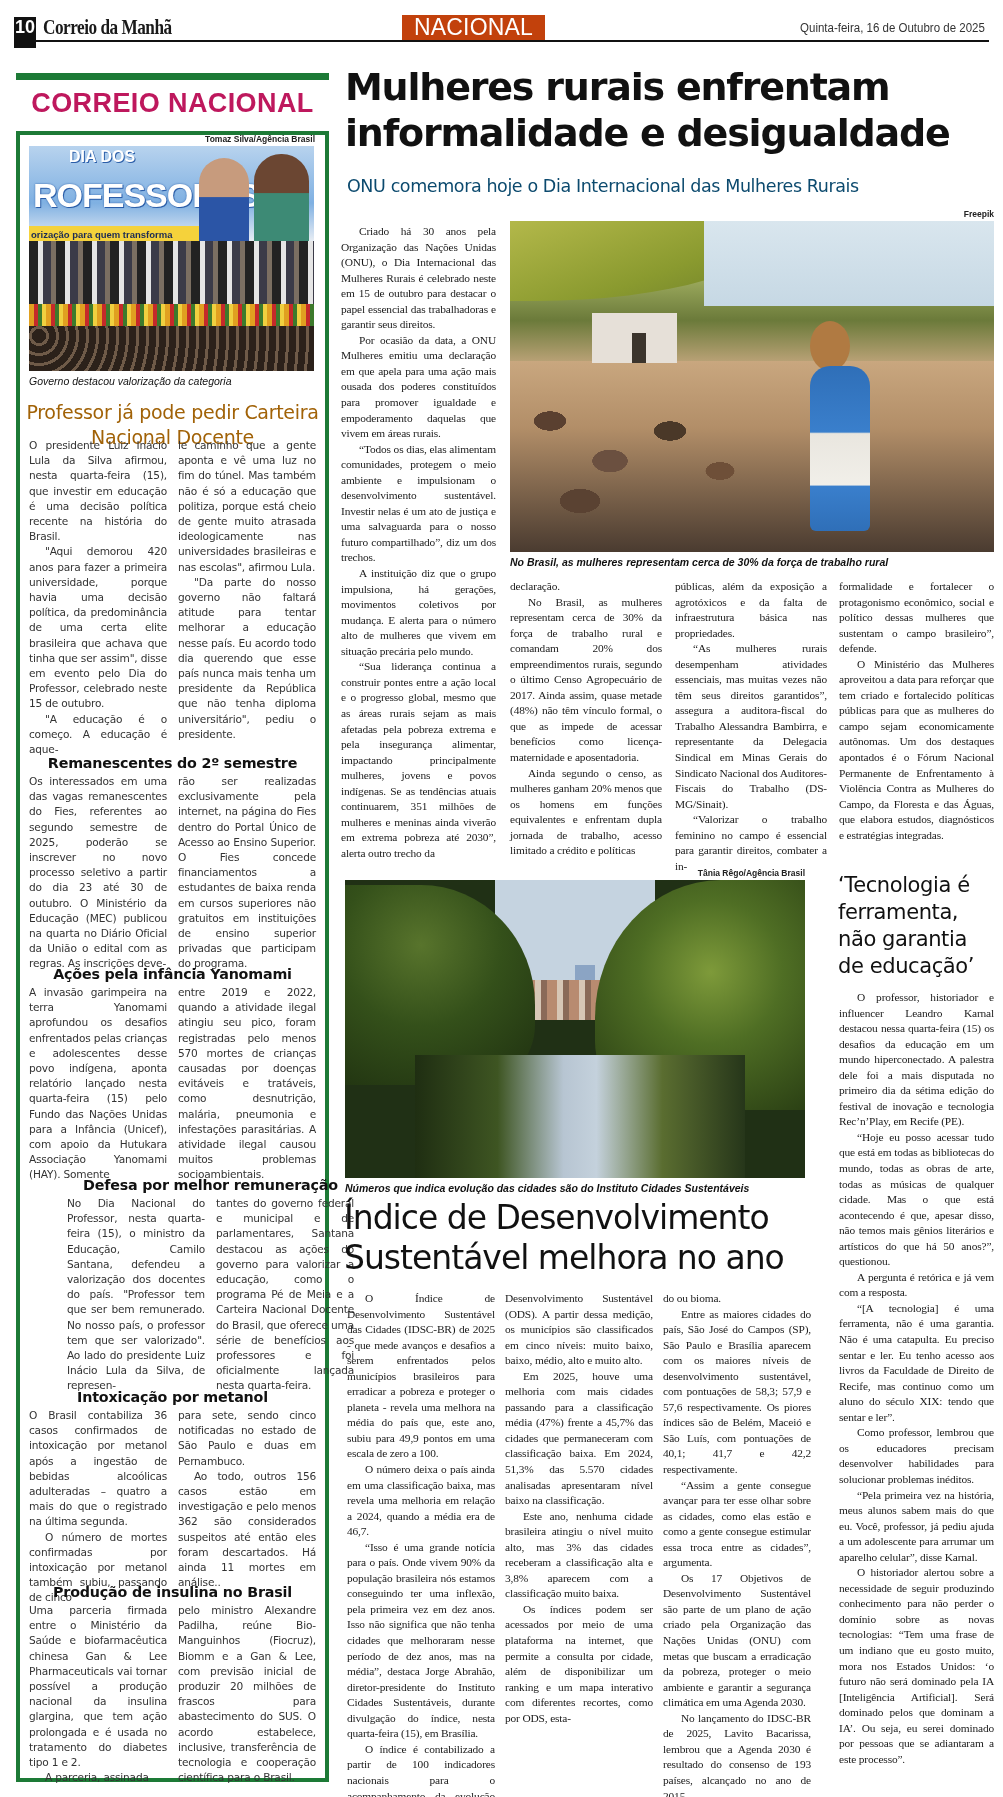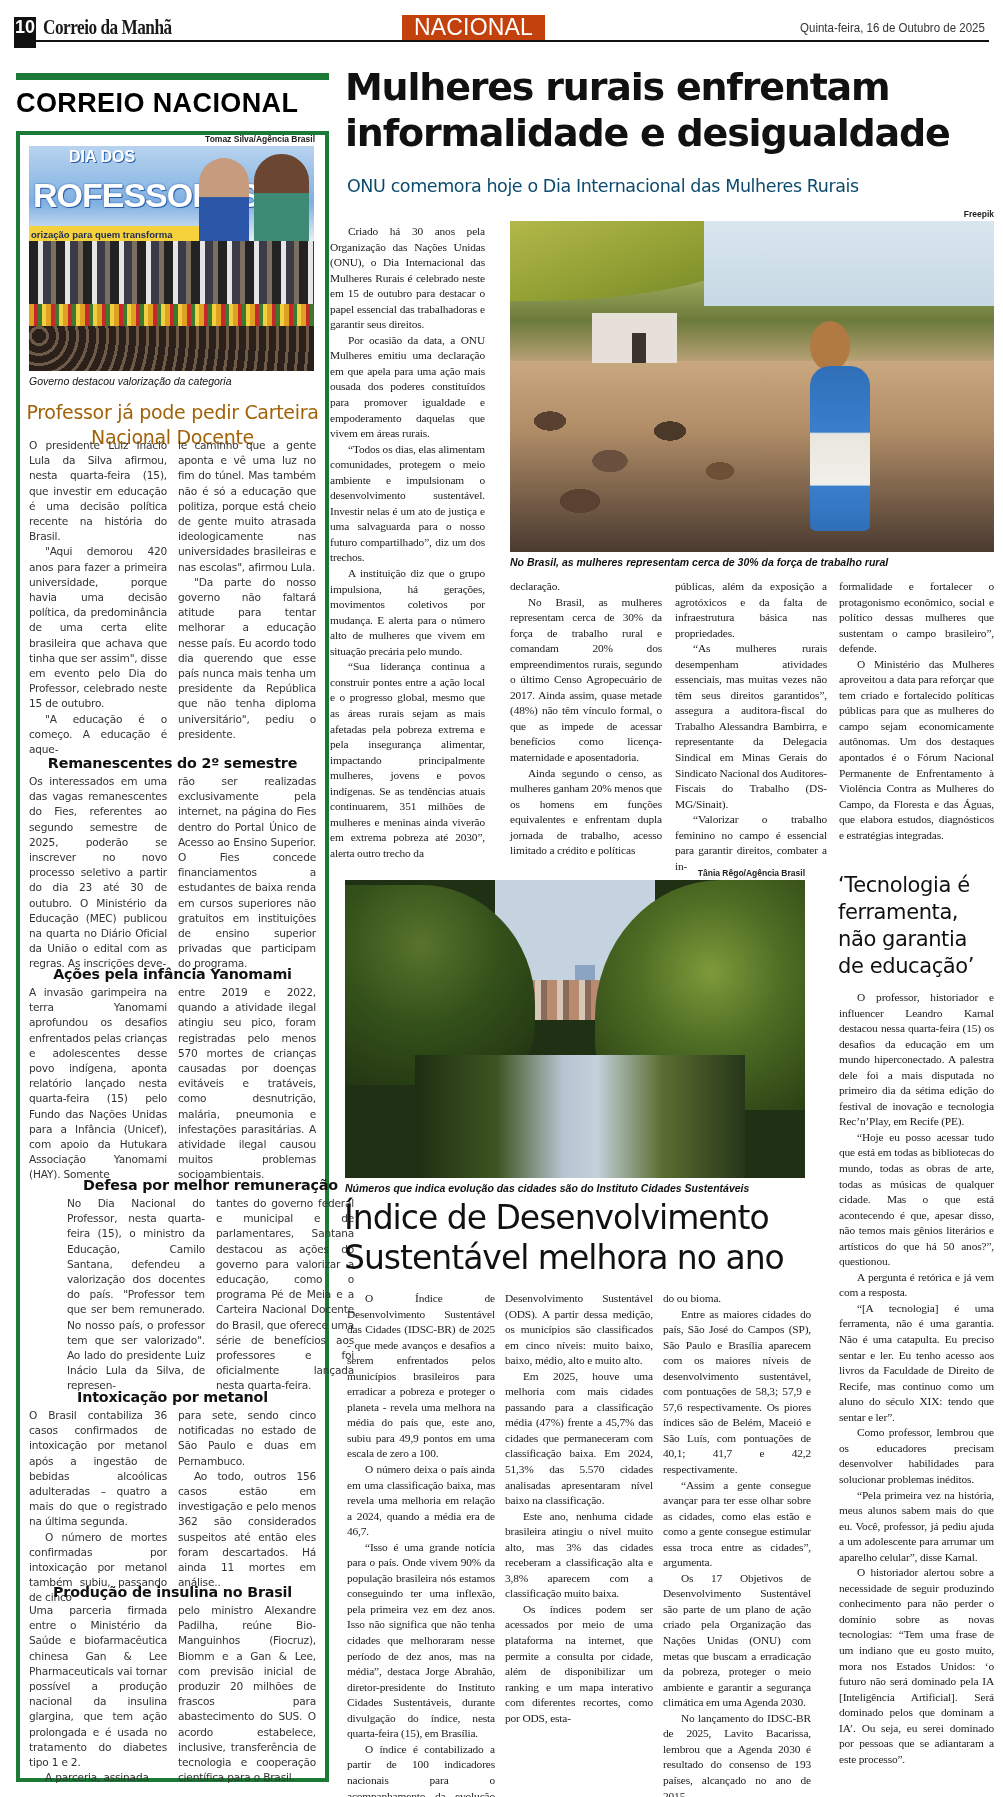--- a/index.html
+++ b/index.html
@@ -8,21 +8,21 @@
 
   
   .masthead { position: absolute; left: 14px; top: 14px; width: 975px; height: 28px; border-bottom: 2px solid #111; }
   .page-num { position: absolute; left: 0; top: 3px; width: 22px; height: 31px; background: #111; color: #fff; font: bold 18px "Liberation Sans", sans-serif; text-align: center; line-height: 21px; }
   .paper-name { position: absolute; left: 29px; top: 1px; font: bold 21px "Liberation Serif", serif; letter-spacing: -0.6px; transform: scaleX(0.82); transform-origin: left; }
   .section-tag { position: absolute; left: 388px; top: 1px; width: 143px; height: 25px; background: #c2410c; color: #fff; font: 23px "Liberation Sans", sans-serif; text-align: center; line-height: 25px; letter-spacing: 0.2px; }
   .page-date { position: absolute; right: 4px; top: 7px; font: 12.5px "Liberation Sans", sans-serif; color: #333; transform: scaleX(0.92); transform-origin: right; }
 
   
   .green-bar { position: absolute; left: 16px; top: 73px; width: 313px; height: 7px; background: #1d7a36; }
-  .sidebar-title { position: absolute; left: 16px; top: 88px; width: 313px; font: bold 27px "Liberation Sans", sans-serif; letter-spacing: 0.4px; color: #000000; }
+  .sidebar-title { position: absolute; left: 16px; top: 88px; width: 313px; text-align: center; font: bold 27px "Liberation Sans", sans-serif; letter-spacing: 0.4px; color: #be185d; }
   .sidebar-box { position: absolute; left: 16px; top: 131px; width: 313px; height: 1651px; border: 4px solid #1d7a36; }
   .credit { font: bold 8.5px "Liberation Sans", sans-serif; color: #222; text-align: right; }
   .sb-credit { position: absolute; left: 24px; top: 134px; width: 291px; }
   .photo { position: absolute; overflow: hidden; }
   .sb-photo { left: 29px; top: 146px; width: 285px; height: 225px;
     background:
       radial-gradient(ellipse 60% 18% at 50% 95%, #3a2a20 0%, #20170f 70%) ,
       #333; }
   .sb-photo .banner { position: absolute; left: 0; top: 0; width: 100%; height: 95px; background: linear-gradient(180deg, #b8d3ee 0%, #7fb0e2 60%, #e7edf4 100%); }
   .sb-photo .banner-title { position: absolute; left: 4px; top: 30px; font: bold 34px "Liberation Sans", sans-serif; color: #fff; letter-spacing: -1px; text-shadow: 0 0 2px #2a5da8, 1px 1px 0 #2a5da8; }
@@ -178,21 +178,21 @@
     </div>
     <div class="sb-col">
       <p>pelo ministro Alexandre Padilha, reúne Bio-Manguinhos (Fiocruz), Biomm e a Gan &amp; Lee, com previsão inicial de produzir 20 milhões de frascos para abastecimento do SUS. O acordo estabelece, inclusive, transferência de tecnologia e cooperação científica para o Brasil.</p>
     </div>
   </div>
 </div>
 
 <h1 class="main-headline">Mulheres rurais enfrentam informalidade e desigualdade</h1>
 <div class="main-deck">ONU comemora hoje o Dia Internacional das Mulheres Rurais</div>
 
-<div class="col-text" style="left:330px; top:224px; width:155px;">
+<div class="col-text" style="left:341px; top:224px; width:155px;">
   <p class="first">Criado há 30 anos pela Organização das Nações Unidas (ONU), o Dia Internacional das Mulheres Rurais é celebrado neste em 15 de outubro para destacar o papel essencial das trabalhadoras e garantir seus direitos.</p>
   <p>Por ocasião da data, a ONU Mulheres emitiu uma declaração em que apela para uma ação mais ousada dos poderes constituídos para promover igualdade e empoderamento daquelas que vivem em áreas rurais.</p>
   <p>“Todos os dias, elas alimentam comunidades, protegem o meio ambiente e impulsionam o desenvolvimento sustentável. Investir nelas é um ato de justiça e uma salvaguarda para o nosso futuro compartilhado”, diz um dos trechos.</p>
   <p>A instituição diz que o grupo impulsiona, há gerações, movimentos coletivos por mudança. E alerta para o número alto de mulheres que vivem em situação precária pelo mundo.</p>
   <p>“Sua liderança continua a construir pontes entre a ação local e o progresso global, mesmo que as áreas rurais sejam as mais afetadas pela pobreza extrema e pela insegurança alimentar, impactando principalmente mulheres, jovens e povos indígenas. Se as tendências atuais continuarem, 351 milhões de mulheres e meninas ainda viverão em extrema pobreza até 2030”, alerta outro trecho da</p>
 </div>
 
 <div class="credit farm-credit">Freepik</div>
 <div class="photo farm-photo">
   <div class="hill"></div>

